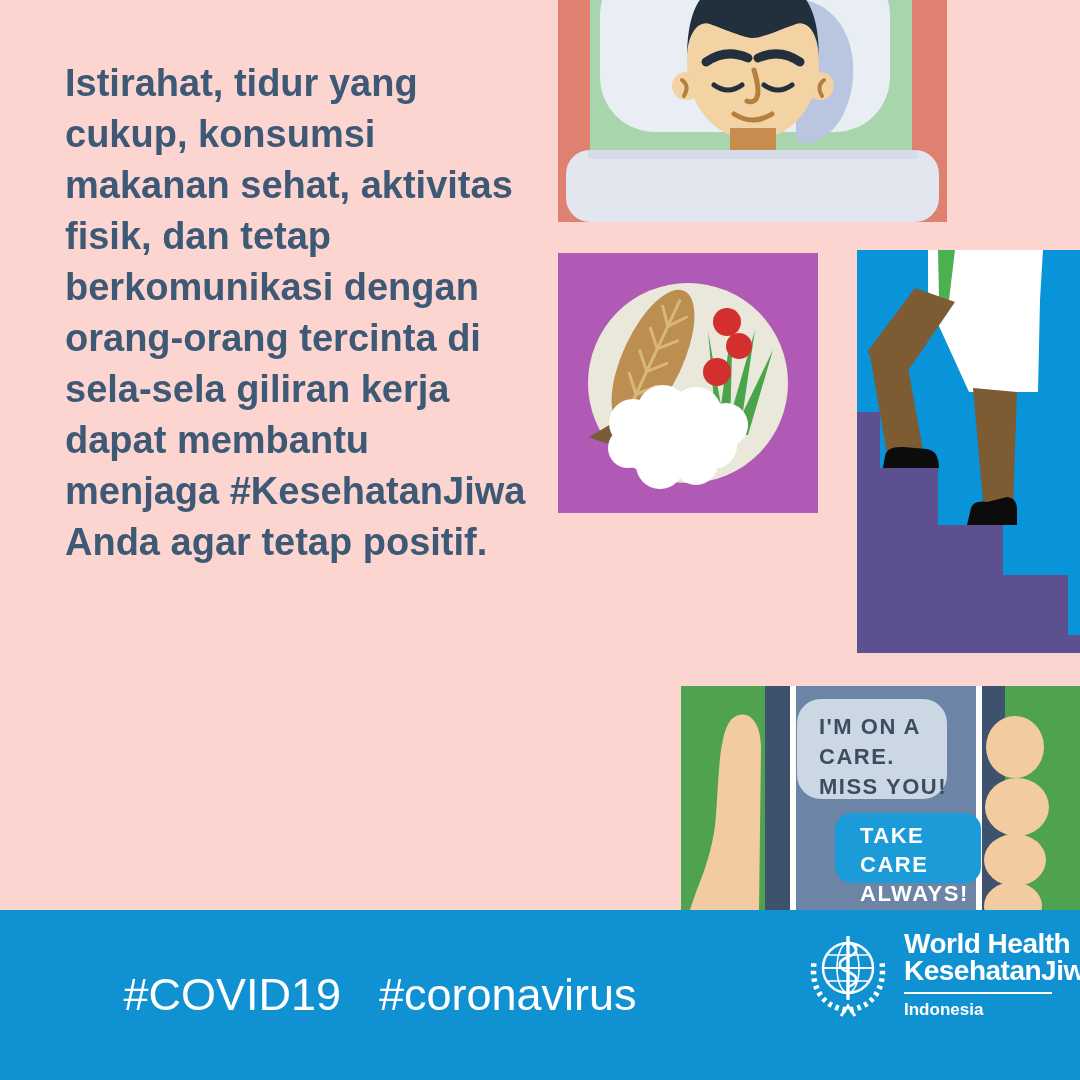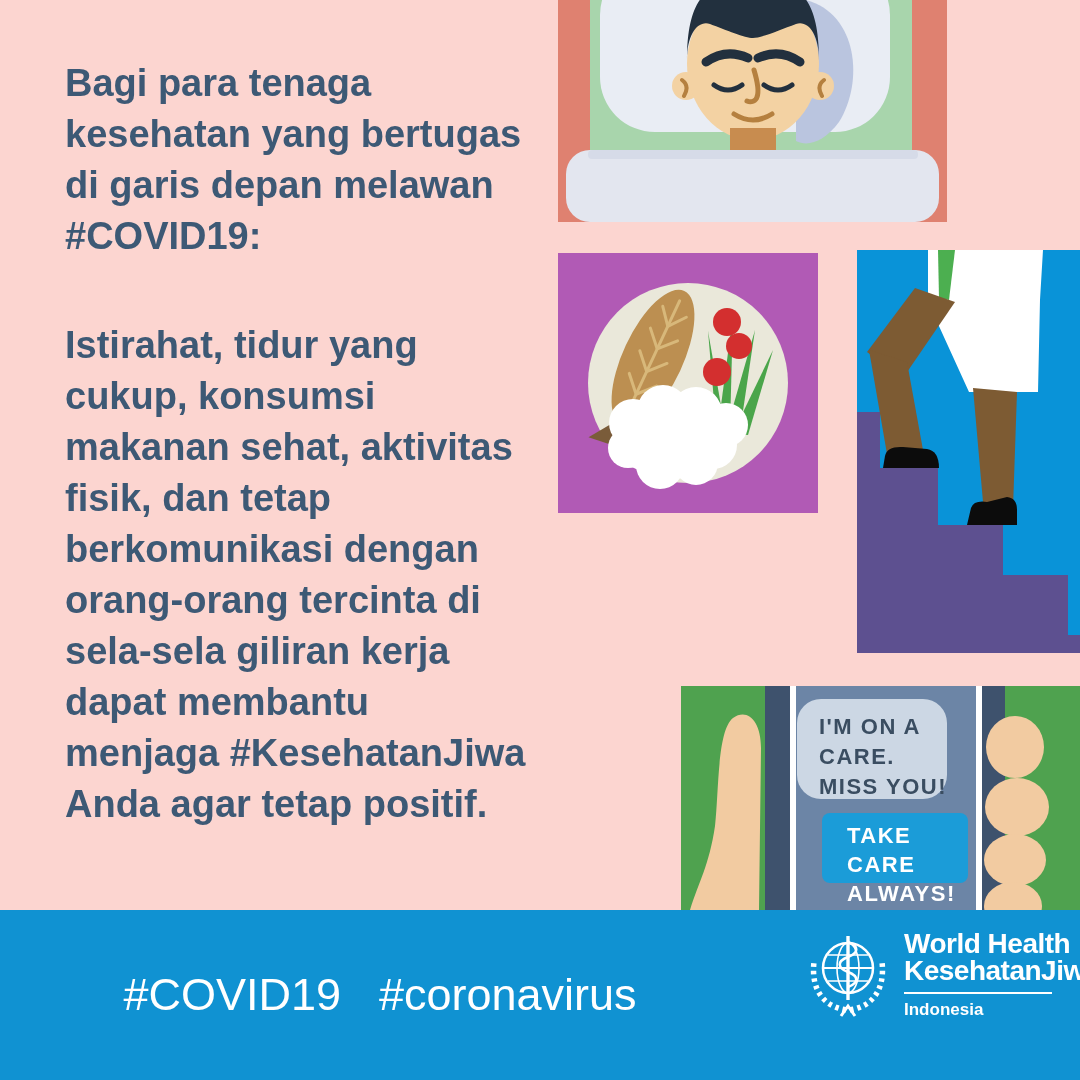--- a/index.html
+++ b/index.html
@@ -17,45 +17,41 @@
 
   
   .phone-panel{left:681px;top:686px;width:399px;height:224px;background:#4fa24f;overflow:hidden;}
   .phone-strip{position:absolute;top:0;height:224px;}
   .strip-dark{background:#3e526d;}
   .strip-white{background:#ffffff;}
   .phone-screen{position:absolute;left:115px;top:0;width:180px;height:224px;background:#6c85a6;}
   .bubble{position:absolute;box-sizing:border-box;font-weight:bold;letter-spacing:1.5px;}
   .bubble-1{left:116px;top:13px;width:150px;height:100px;background:#ccd7e4;border-radius:24px;
             color:#3a4d61;font-size:22px;line-height:30px;padding:13px 0 0 22px;}
-  .bubble-2{left:141px;top:127px;width:146px;height:70px;background:#1b9cd8;border-radius:8px;
+  .bubble-2{left:154px;top:127px;width:146px;height:70px;background:#1b9cd8;border-radius:16px;
             color:#ffffff;font-size:22px;line-height:29px;padding:8px 0 0 25px;}
   .heart{color:#c0392b;font-size:24px;margin-left:7px;letter-spacing:0;}
   .hand-overlay{position:absolute;left:0;top:0;}
 
   
   .footer{position:absolute;left:0;top:910px;width:1080px;height:170px;background:#1092d2;color:#fff;}
   .hashtags{position:absolute;left:0;top:0;width:760px;height:170px;display:flex;
             align-items:center;justify-content:center;gap:38px;font-size:45px;}
   .who-logo{position:absolute;left:806px;top:20px;display:flex;}
   .who-text{margin-left:14px;}
   .who-name{font-weight:bold;font-size:28px;line-height:27px;letter-spacing:-.5px;}
   .who-divider{width:148px;height:2px;background:#ffffff;margin:8px 0 6px;}
   .who-region{font-weight:bold;font-size:17px;}
 </style>
 </head>
 <body>
 
 <div class="canvas">
 
   <div class="main-text">
-    <p>Bagi para tenaga
-kesehatan yang bertugas
-di garis depan melawan
-#COVID19:</p>
     <p>Istirahat, tidur yang
 cukup, konsumsi
 makanan sehat, aktivitas
 fisik, dan tetap
 berkomunikasi dengan
 orang-orang tercinta di
 sela-sela giliran kerja
 dapat membantu
 menjaga #KesehatanJiwa
 Anda agar tetap positif.</p>

